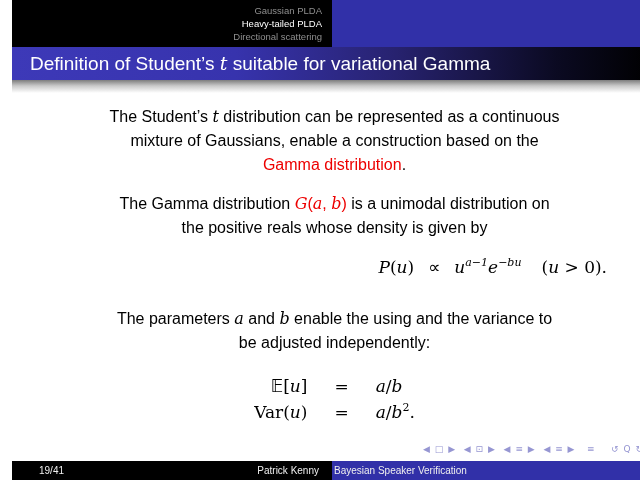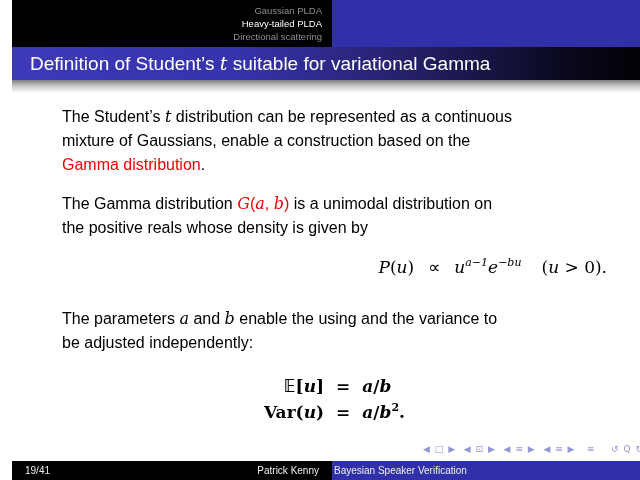--- a/index.html
+++ b/index.html
@@ -28,58 +28,58 @@
     white-space: nowrap;
   }
   .frametitle .mi { font-family: "DejaVu Serif", serif; font-style: italic; }
   .title-shadow {
     position: absolute; top: 80px; left: 0; width: 640px; height: 13px;
     background: linear-gradient(to bottom, #7d7d7d 0%, #c9c9c9 45%, #ffffff 100%);
   }
 
   
   .body { position: absolute; top: 105px; left: 50px; width: 545px; font-size: 16px; }
-  .para { line-height: 24px; }
+  .para { line-height: 24px; text-align: center; }
   .para .line { white-space: nowrap; }
   .p2 { margin-top: 15px; }
   .p3 { margin-top: 27px; }
   .alert { color: #ed0000; }
   .mi { font-family: "DejaVu Serif", serif; font-style: italic; }
   .cal { font-family: "DejaVu Serif", serif; font-style: italic; }
 
   .math { font-family: "DejaVu Serif", serif; }
   .formula { margin-top: 14px; text-align: right; font-size: 17px; line-height: 26px; }
   .formula .propto { margin: 0 14px; font-family: "DejaVu Sans", sans-serif; }
   .formula .cond { margin-left: 20px; }
   sup { font-size: 11px; vertical-align: super; line-height: 0; }
 
   .eqblock {
     margin-top: 18px; display: grid; grid-template-columns: auto auto auto;
-    column-gap: 12px; width: max-content; margin-left: auto; margin-right: auto;
-    font-size: 17px; line-height: 26px; font-weight: bold;
+    column-gap: 27px; width: max-content; margin-left: auto; margin-right: auto;
+    font-size: 17px; line-height: 26px;
   }
   .eq-lhs { text-align: right; }
   .eq-rel { text-align: center; }
   .eq-rhs { text-align: left; }
   .bb { font-family: "DejaVu Sans", "DejaVu Serif", sans-serif; }
   .rm { font-family: "DejaVu Serif", serif; }
 
   
   .navicons {
     position: absolute; right: 8px; top: 444px; height: 14px;
     font-family: "DejaVu Sans", sans-serif; font-size: 9px; color: #9696d2;
     white-space: pre; letter-spacing: 1px; cursor: pointer;
   }
 
   
   .footline { position: absolute; left: 0; top: 461px; width: 640px; height: 19px; display: flex; }
   .foot-left {
     width: 320px; background: #000000; color: #efefef; font-size: 10px;
     display: flex; align-items: center; justify-content: space-between;
-    padding-left: 13px; padding-right: 13px;
+    padding-left: 27px; padding-right: 13px;
   }
   .foot-right {
     flex: 1; background: #3130a8; color: #efefef; font-size: 10px;
     display: flex; align-items: center; padding-left: 2px;
   }
 </style>
 </head>
 <body>
 
 <div class="slide">

